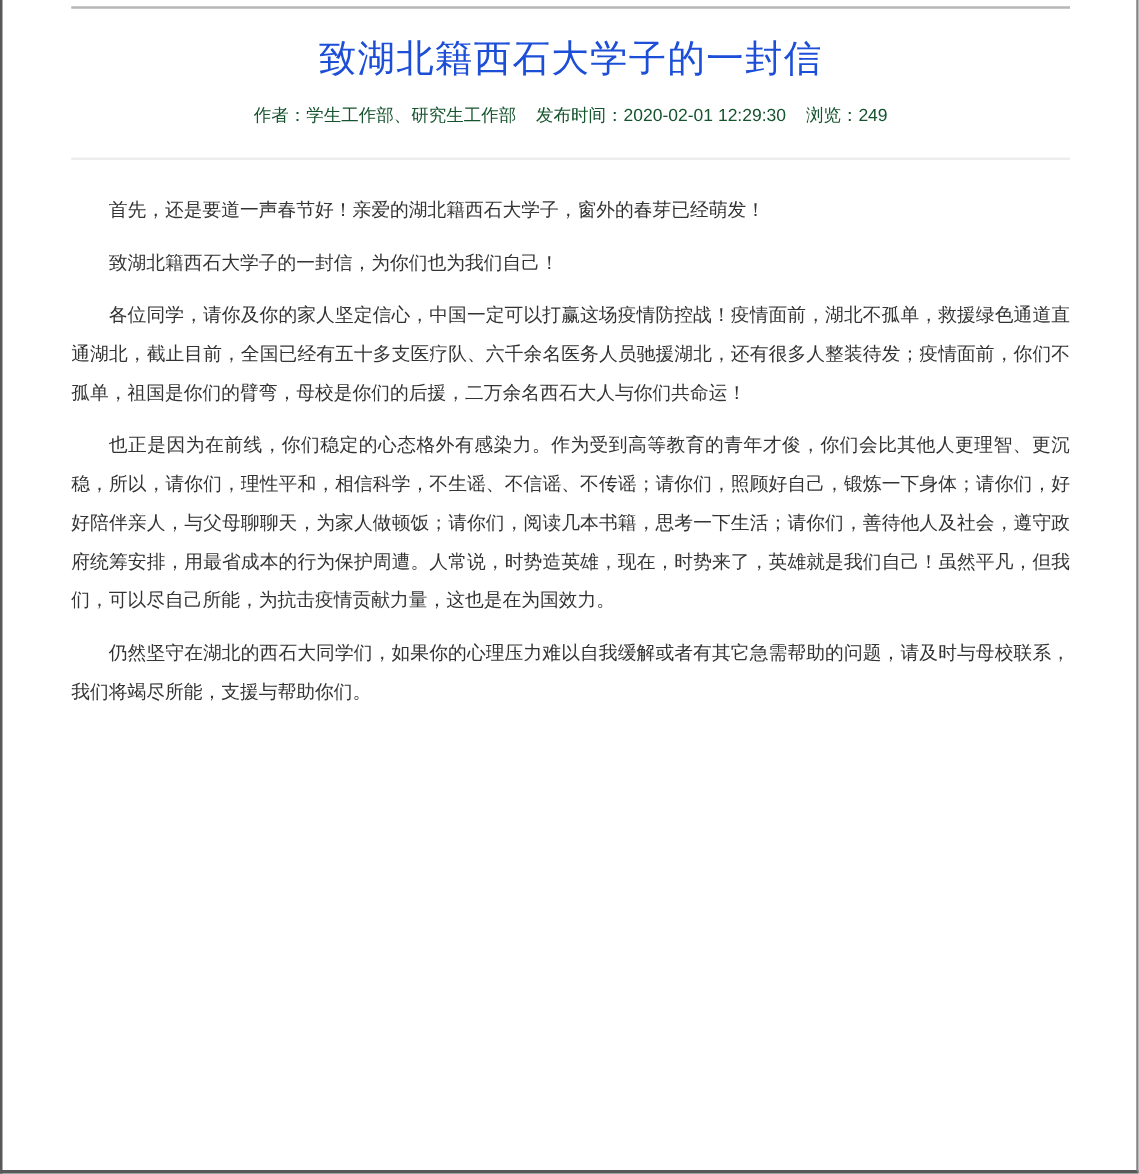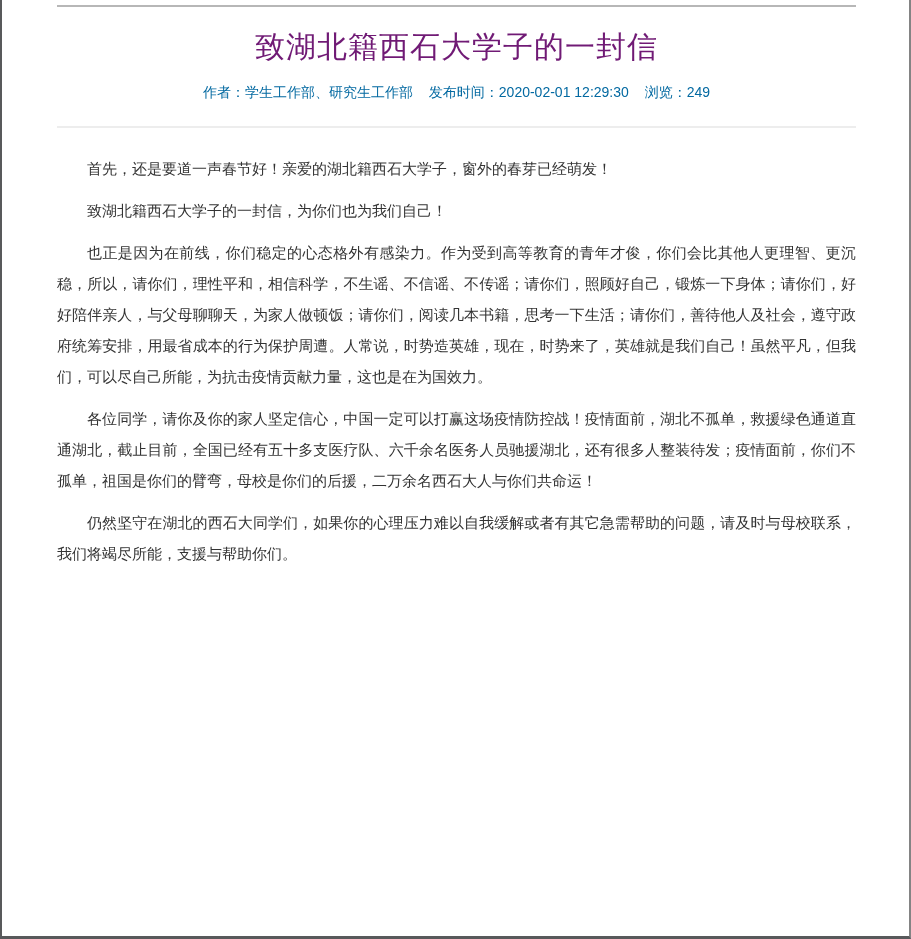--- a/index.html
+++ b/index.html
@@ -26,27 +26,27 @@
   .top-rule {
     margin-top: 5px;
     border: none;
     border-top: 2px solid #b7b7b7;
   }
   .page-title {
     margin: 20px 0 16px 0;
     text-align: center;
     font-size: 30px;
     font-weight: 400;
-    color: #701a75;
+    color: #1d4ed8;
     letter-spacing: 1px;
   }
   .article-meta {
     text-align: center;
     font-size: 14px;
-    color: #0369a1;
+    color: #14532d;
     margin-bottom: 24px;
     white-space: nowrap;
   }
   .article-meta .seg { margin-left: 12px; }
   .article-meta .seg:first-child { margin-left: 0; }
   .meta-rule {
     border: none;
     border-top: 2px solid #ededed;
     margin: 0;
   }
@@ -77,19 +77,19 @@
       <span class="seg"><span>发布时间：</span><span>2020-02-01 12:29:30</span></span>
       <span class="seg"><span>浏览：</span><span>249</span></span>
     </div>
 
     <hr class="meta-rule">
 
     <article class="letter-body">
 
         <p>首先，还是要道一声春节好！亲爱的湖北籍西石大学子，窗外的春芽已经萌发！</p>
         <p>致湖北籍西石大学子的一封信，为你们也为我们自己！</p>
+        <p>各位同学，请你及你的家人坚定信心，中国一定可以打赢这场疫情防控战！疫情面前，湖北不孤单，救援绿色通道直通湖北，截止目前，全国已经有五十多支医疗队、六千余名医务人员驰援湖北，还有很多人整装待发；疫情面前，你们不孤单，祖国是你们的臂弯，母校是你们的后援，二万余名西石大人与你们共命运！</p>
         <p>也正是因为在前线，你们稳定的心态格外有感染力。作为受到高等教育的青年才俊，你们会比其他人更理智、更沉稳，所以，请你们，理性平和，相信科学，不生谣、不信谣、不传谣；请你们，照顾好自己，锻炼一下身体；请你们，好好陪伴亲人，与父母聊聊天，为家人做顿饭；请你们，阅读几本书籍，思考一下生活；请你们，善待他人及社会，遵守政府统筹安排，用最省成本的行为保护周遭。人常说，时势造英雄，现在，时势来了，英雄就是我们自己！虽然平凡，但我们，可以尽自己所能，为抗击疫情贡献力量，这也是在为国效力。</p>
-        <p>各位同学，请你及你的家人坚定信心，中国一定可以打赢这场疫情防控战！疫情面前，湖北不孤单，救援绿色通道直通湖北，截止目前，全国已经有五十多支医疗队、六千余名医务人员驰援湖北，还有很多人整装待发；疫情面前，你们不孤单，祖国是你们的臂弯，母校是你们的后援，二万余名西石大人与你们共命运！</p>
         <p>仍然坚守在湖北的西石大同学们，如果你的心理压力难以自我缓解或者有其它急需帮助的问题，请及时与母校联系，我们将竭尽所能，支援与帮助你们。</p>
       </article>
 
   </div>
 </div>
 
 </body></html>

